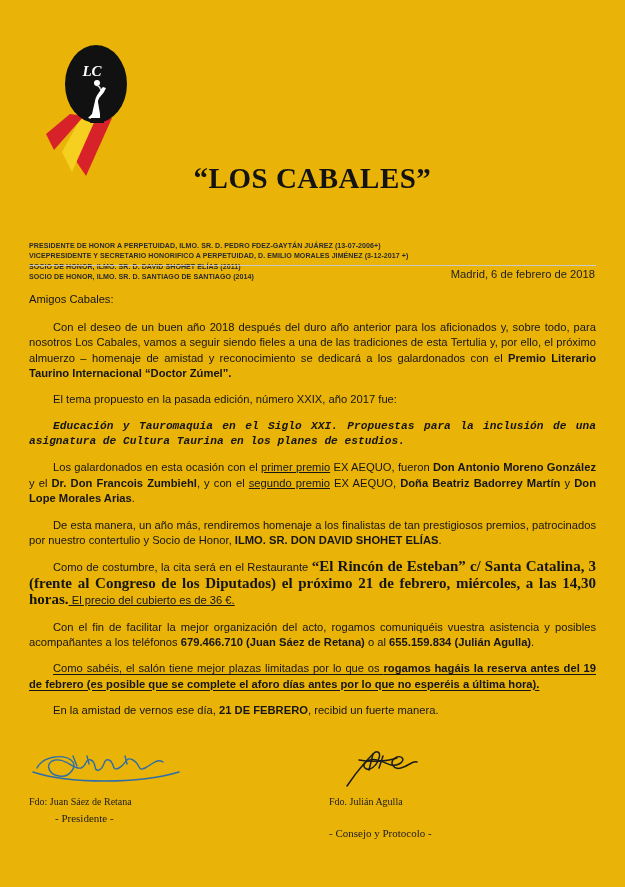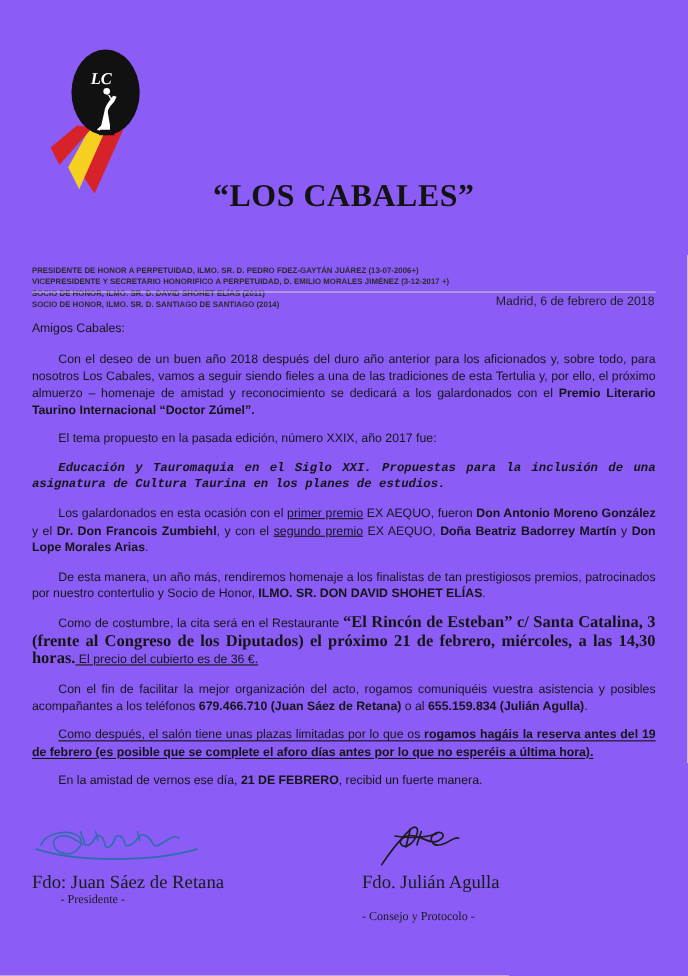--- a/index.html
+++ b/index.html
@@ -1,21 +1,21 @@
 <!DOCTYPE html>
 <html lang="es"><head>
 <meta charset="utf-8">
 <style>
   html,body{margin:0;padding:0;background:#ffffff;}
   body{
     width:625px;height:887px;position:relative;overflow:hidden;
     font-family:"Liberation Sans",sans-serif;color:#1a1a1a;
     -webkit-font-smoothing:antialiased;
   }
-  .page{position:absolute;inset:0;background:#8b5cf6;}
+  .page{position:absolute;inset:0;background:#eab308;}
 
   
   .logo{position:absolute;left:34px;top:26px;width:110px;height:150px;}
   .logo svg{display:block;width:110px;height:150px;}
 
   
   .title{
     position:absolute;left:0;right:0;top:162px;text-align:center;
     font-family:"Liberation Serif","DejaVu Serif",serif;
     font-weight:bold;font-size:29px;letter-spacing:.5px;color:#131313;
@@ -60,21 +60,21 @@
 
   
   .sigs{position:absolute;left:29px;top:748px;width:567px;height:110px;}
   .sigblock{position:absolute;top:0;width:260px;}
   .sig-left{left:0;}
   .sig-right{left:300px;}
   .sigimg{height:42px;}
   .sigimg svg{display:block;}
   .signame{
     font-family:"Liberation Serif","DejaVu Serif",serif;
-    font-size:17px;line-height:16px;color:#1b1b1b;margin-top:4px;
+    font-size:10px;line-height:16px;color:#1b1b1b;margin-top:4px;
   }
   .sigrole{
     font-family:"Liberation Serif","DejaVu Serif",serif;
     font-size:11px;line-height:16px;color:#1b1b1b;
     padding-left:26px;
   }
   .sig-right .signame,.sig-right .sigrole{padding-left:0;}
   .sig-right .sigrole{padding-left:0;margin-top:15px;}
 </style>
 </head>
@@ -125,21 +125,21 @@
     <p class="serif-bi ind">Educación y Tauromaquia en el Siglo XXI. Propuestas para la inclusión de una asignatura de Cultura Taurina en los planes de estudios.</p>
 
     <p class="ind"><span>Los galardonados en esta ocasión con el </span><u>primer premio</u><span> EX AEQUO,  fueron </span><b>Don Antonio Moreno González</b><span> y  el </span><b>Dr. Don Francois Zumbiehl</b><span>,  y con el </span><u>segundo premio</u><span> EX AEQUO, </span><b>Doña Beatriz Badorrey Martín</b><span> y </span><b>Don Lope  Morales Arias</b><span>.</span></p>
 
     <p class="ind"><span>De esta manera, un año más, rendiremos homenaje a los finalistas de tan prestigiosos premios, patrocinados por nuestro contertulio y Socio de Honor, </span><b>ILMO. SR. DON DAVID SHOHET ELÍAS</b><span>.</span></p>
 
     <p class="ind"><span>Como de costumbre, la cita será en el Restaurante </span><b class="serif-b">“El Rincón de Esteban” c/ Santa Catalina, 3 (frente al Congreso de los Diputados) el próximo 21 de febrero, miércoles, a las 14,30 horas.</b><u> El precio del cubierto es de 36 €.</u></p>
 
     <p class="ind"><span>Con el fin de facilitar la mejor organización del acto, rogamos comuniquéis vuestra asistencia y posibles acompañantes a los teléfonos </span><b>679.466.710 (Juan Sáez de Retana)</b><span> o al </span><b>655.159.834 (Julián Agulla)</b><span>.</span></p>
 
-    <p class="ind uline-para"><span>Como después, el salón tiene unas plazas limitadas por lo que os </span><b>rogamos hagáis la reserva  antes del 19 de febrero (es posible que se complete el aforo días antes por lo que no esperéis a última hora).</b></p>
+    <p class="ind uline-para"><span>Como sabéis, el salón tiene mejor plazas limitadas por lo que os </span><b>rogamos hagáis la reserva  antes del 19 de febrero (es posible que se complete el aforo días antes por lo que no esperéis a última hora).</b></p>
 
     <p class="ind"><span>En la amistad de vernos ese día, </span><b>21 DE FEBRERO</b><span>, recibid un fuerte manera.</span></p>
   </div>
 
   <div class="sigs">
 
     <div class="sigblock sig-left">
       <div class="sigimg">
         <svg width="190" height="42" viewBox="0 0 190 42" xmlns="http://www.w3.org/2000/svg">
           <g fill="none" stroke="#2d6ea8" stroke-width="1.4" stroke-linecap="round">

